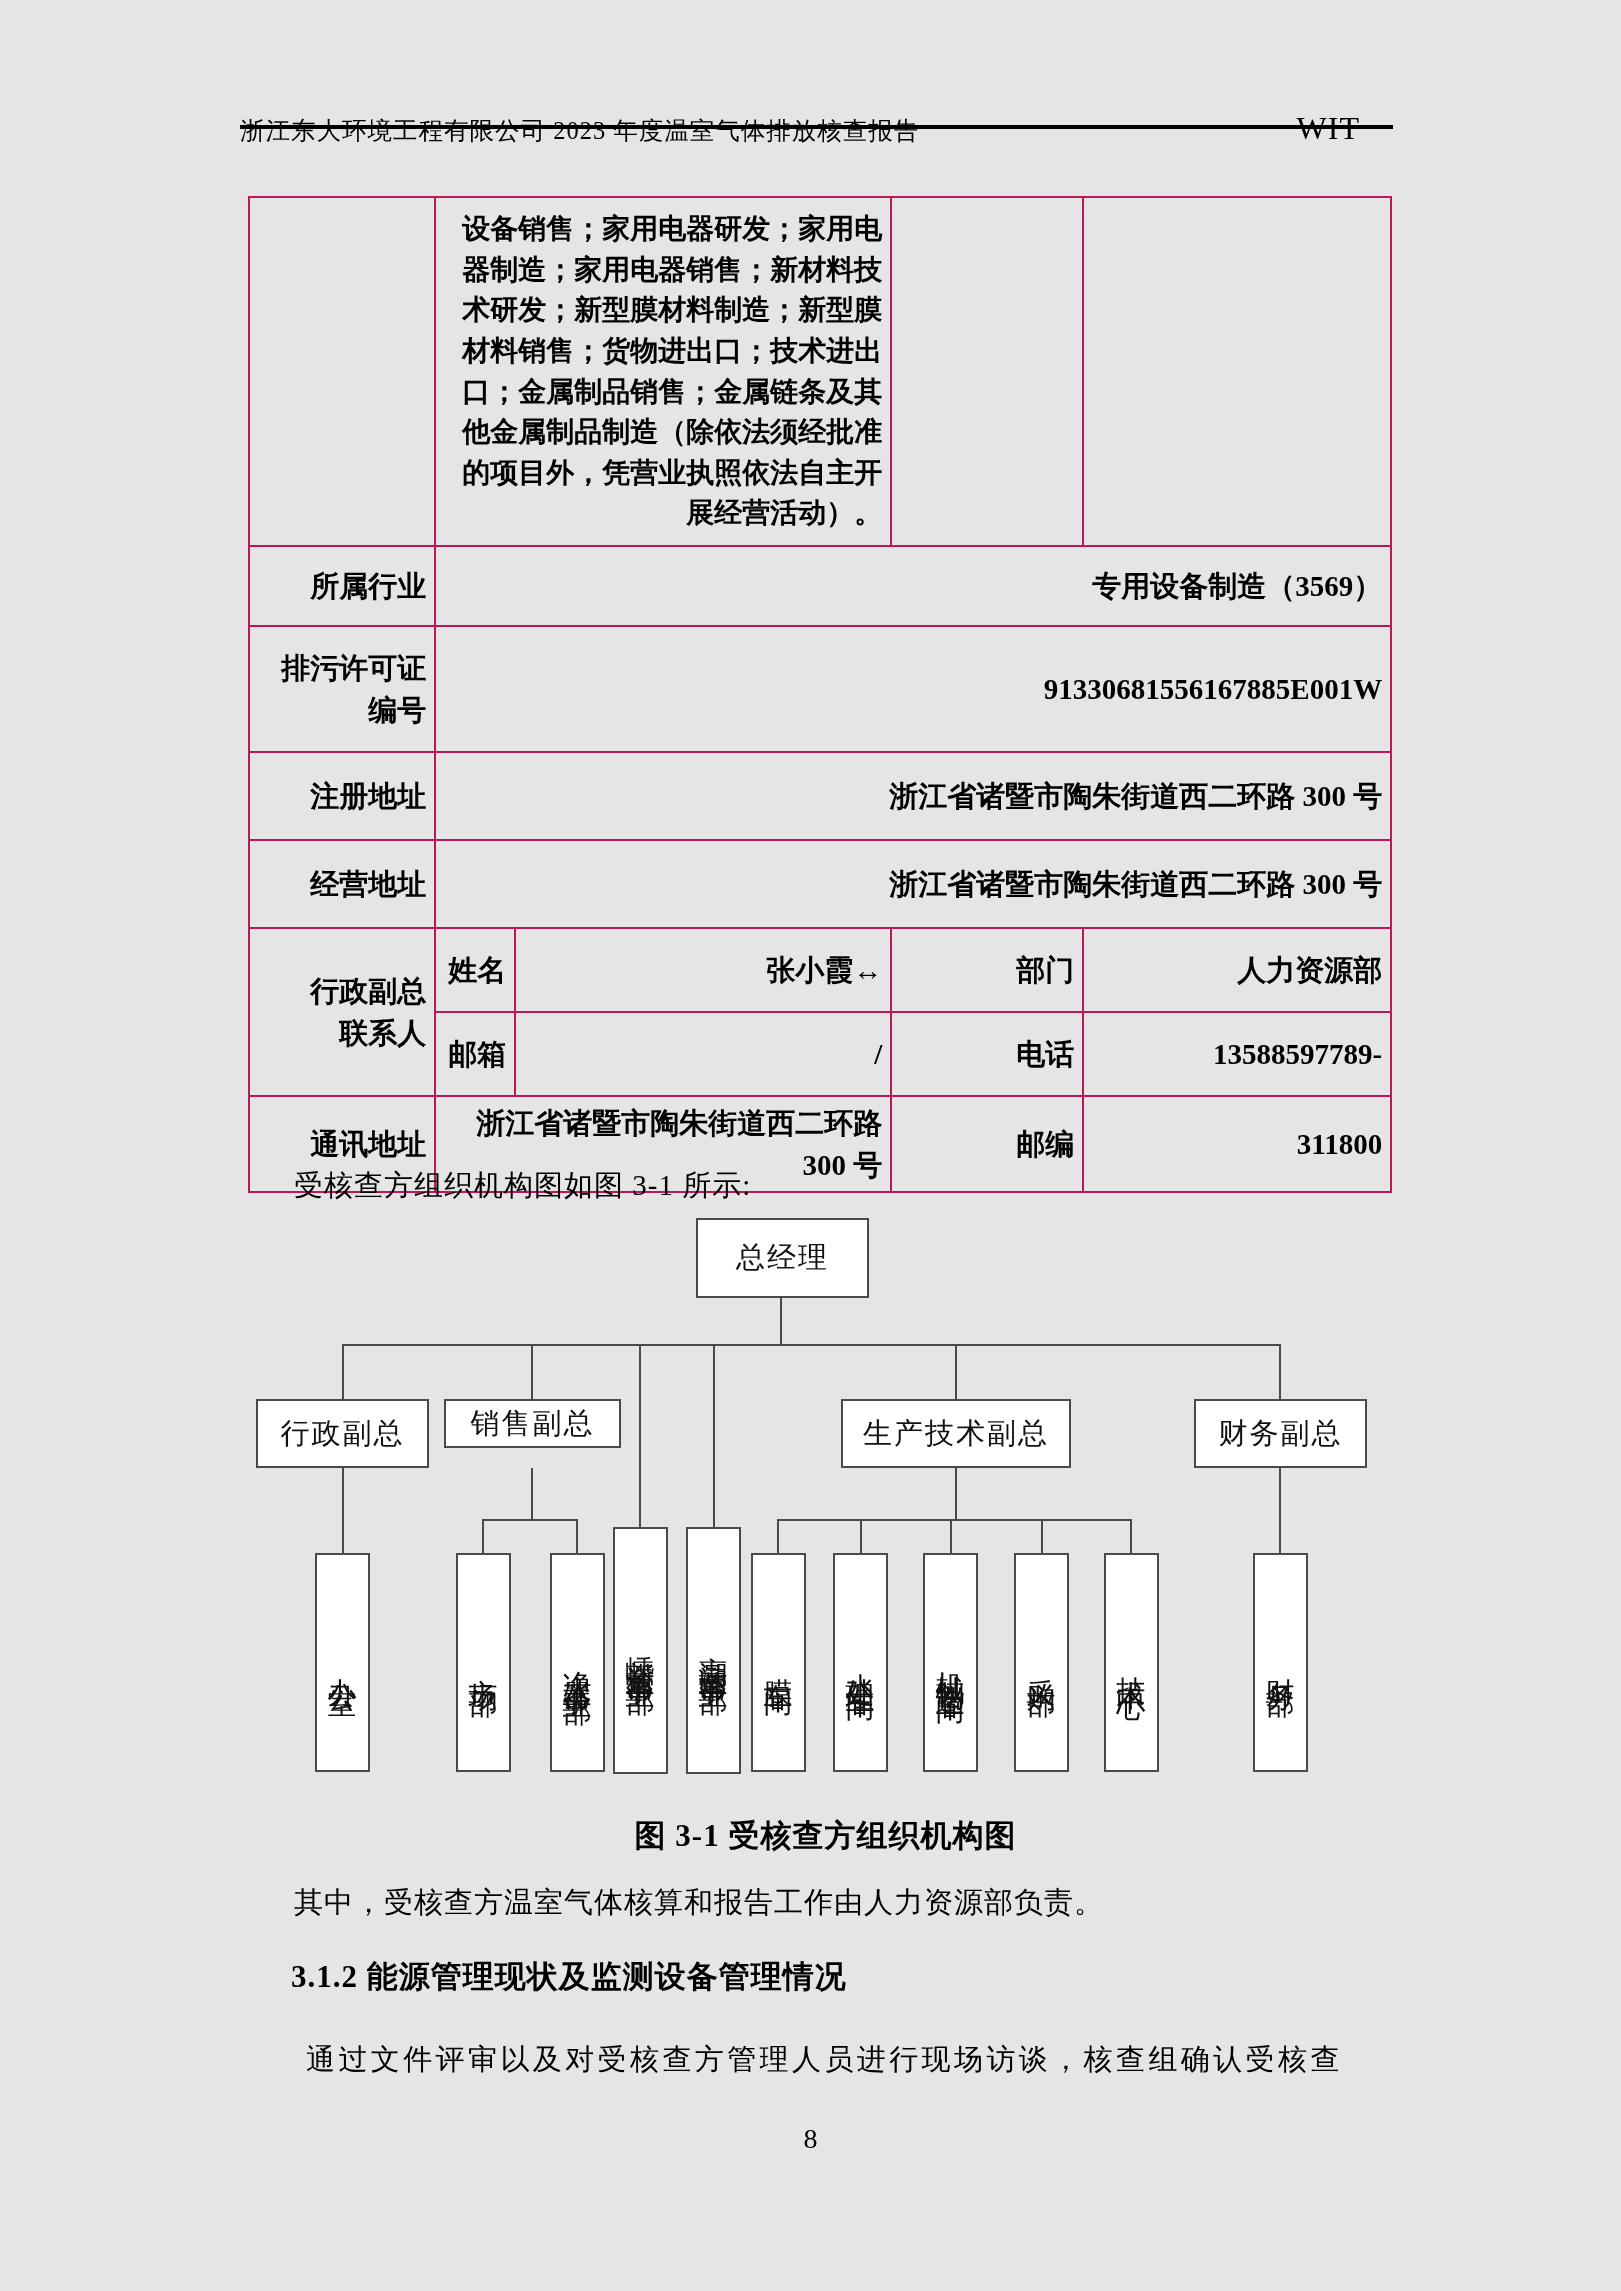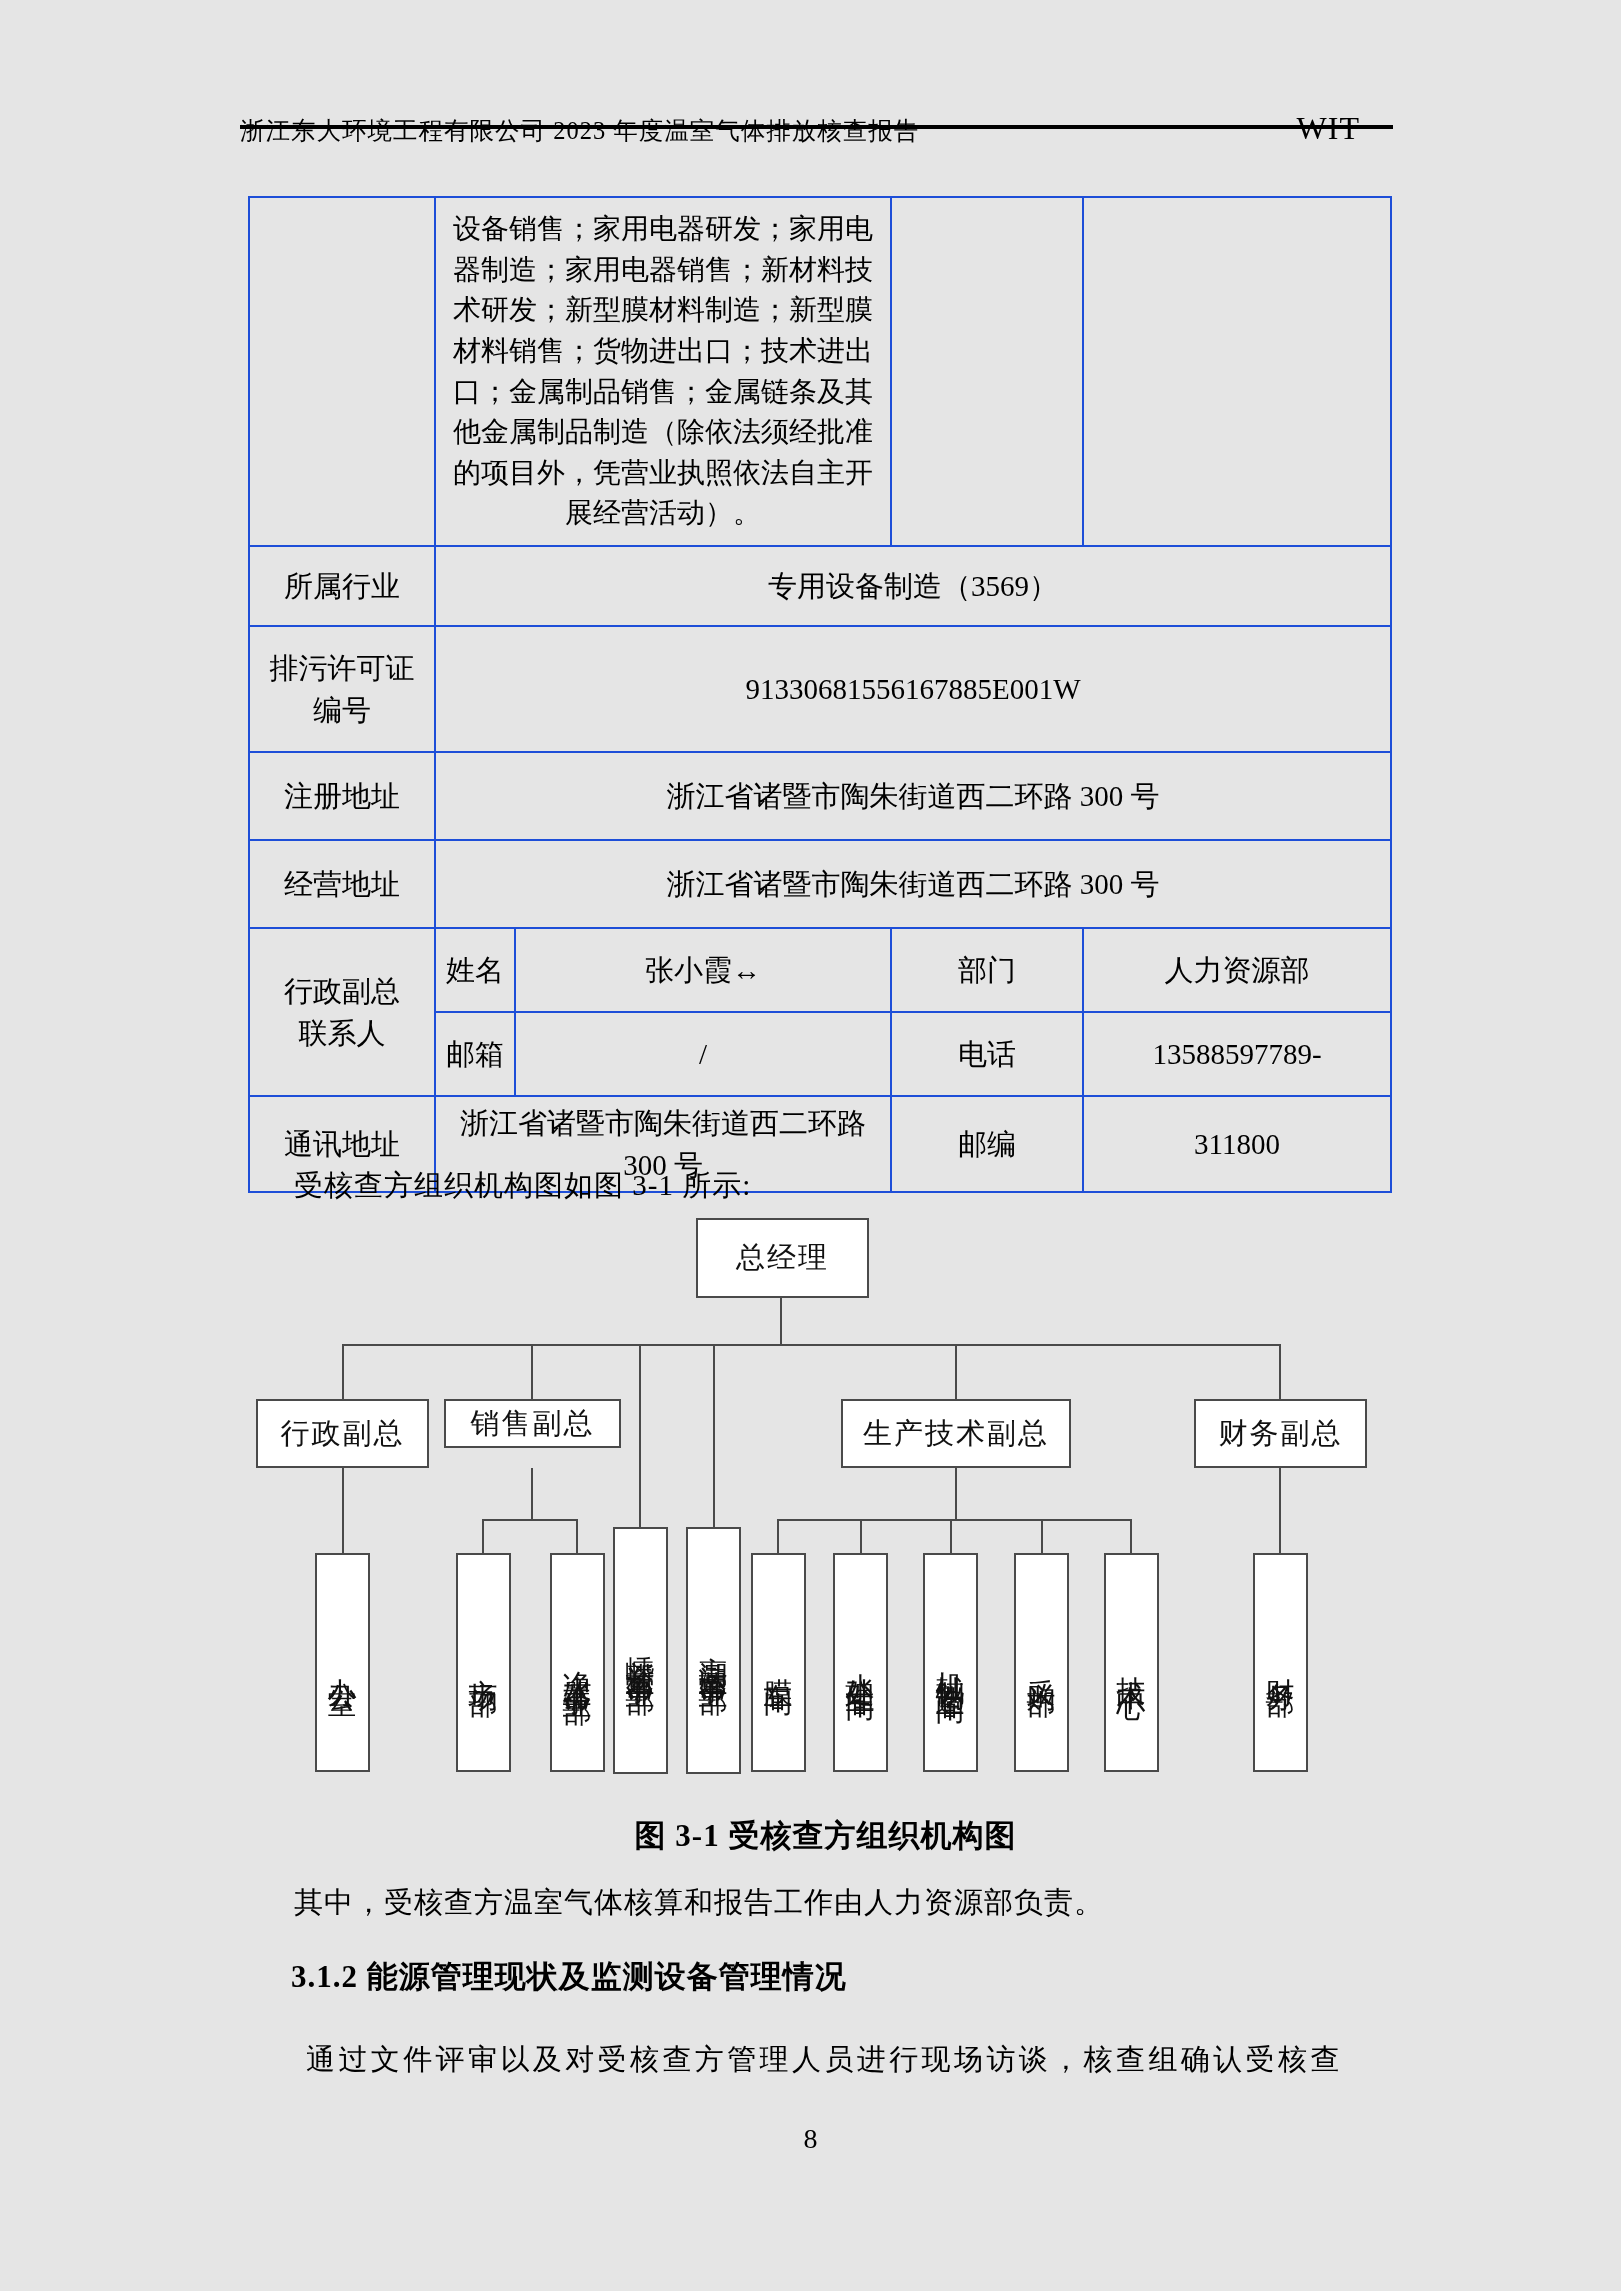--- a/index.html
+++ b/index.html
@@ -9,22 +9,22 @@
   }
   
   .header-row{position:absolute;left:240px;top:82px;width:1153px;display:flex;
     justify-content:space-between;align-items:baseline;font-size:24.5px;}
   .header-title{letter-spacing:1px;}
   .header-mark{font-size:32px;margin-right:33px;letter-spacing:1px;margin-top:28px;}
   .header-rule{position:absolute;left:240px;top:125px;width:1153px;height:3.9px;background:#000;}
   
   table.company{position:absolute;left:248px;top:196px;width:1143px;border-collapse:collapse;
     table-layout:fixed;font-size:29px;}
-  table.company td{border:2px solid #1d4ed8;vertical-align:middle;text-align:center;
-    white-space:pre-line;padding:2px 7.8px;line-height:1.45;}
+  table.company td{border:2px solid #be185d;vertical-align:middle;text-align:right;
+    white-space:pre-line;padding:2px 7.8px;line-height:1.45;font-weight:bold;}
   td.c-scope{font-size:28px;text-align:justify;line-height:42px;padding:2px 13.7px;}
   td.c-value{text-align:left;padding-left:15.7px;}
   tr.r-scope td{height:343px;}
   tr.r-industry td{height:74px;}
   tr.r-permit td{height:120px;}
   tr.r-reg td{height:82px;}
   tr.r-oper td{height:82px;}
   tr.r-name td{height:78px;border-bottom-width:2.9px;}
   tr.r-email td{height:78px;}
   tr.r-postal td{height:90px;}

